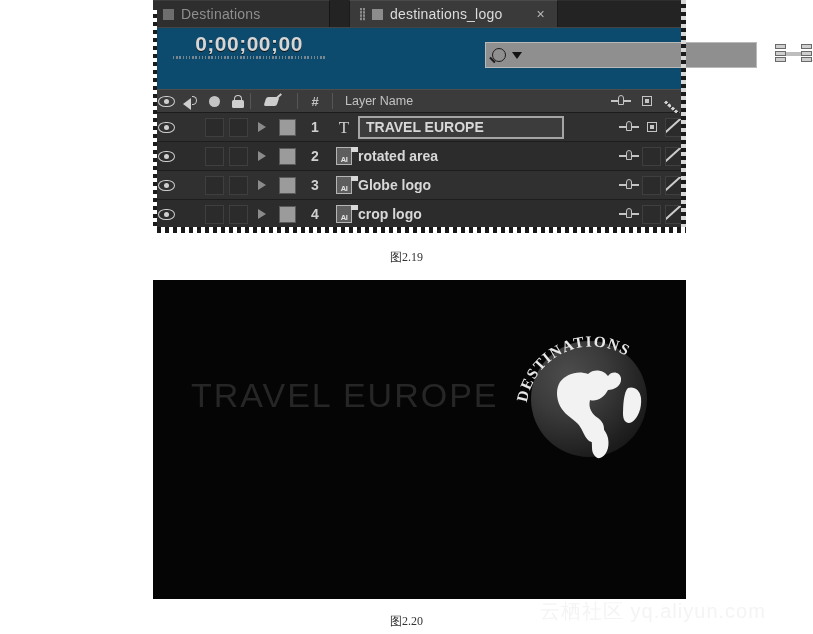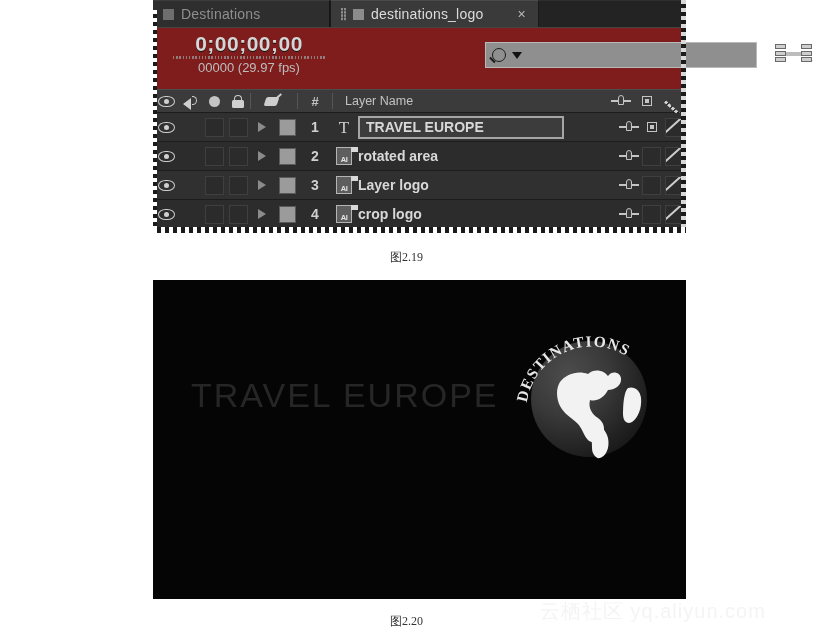--- a/index.html
+++ b/index.html
@@ -83,20 +83,21 @@
     border-right: 1px solid #151515;
     border-top: 1px solid #3c3c3c;
   }
   .tab.active {
     background: #3a3a3a;
     color: #dcdcdc;
     width: 209px;
     border-left: 1px solid #1a1a1a;
     border-right: 1px solid #1a1a1a;
     border-top: 1px solid #4a4a4a;
+    margin-left: 19px;
   }
   .tabstrip-rest {
     flex: 1;
     background: #232323;
     border-top: 1px solid #2e2e2e;
   }
   .grip {
     width: 5px;
     height: 13px;
     background-image:
@@ -120,21 +121,21 @@
     line-height: 1;
     padding-left: 6px;
   }
 
   
   .tc-bar {
     position: absolute;
     left: 0; top: 27px;
     width: 533px;
     height: 62px;
-    background: #7f1d1d;
+    background: #0c4a6e;
     border-top: 1px solid #444;
     box-sizing: border-box;
   }
   .tc-block {
     position: absolute;
     left: 16px;
     top: 4px;
     width: 160px;
     text-align: center;
   }
@@ -585,21 +586,20 @@
       <span class="tab-label">destinations_logo</span>
       <span class="tab-close">×</span>
     </div>
     <div class="tabstrip-rest"></div>
   </div>
 
   <div class="tc-bar">
     <div class="tc-block">
       <div class="tc-main">0;00;00;00</div>
       <div class="tc-underline"></div>
-      <div class="tc-sub">00000 (29.97 fps)</div>
     </div>
 
     <div class="search-field">
       <span class="mag"></span>
       <span class="caret-dn"></span>
       <span class="search-text"></span>
     </div>
 
     <div class="switches-icon">
       <span class="sw-col l">
@@ -750,21 +750,21 @@
       <span class="cell" style="width:26px">
           <span class="colorchip"></span>
         </span>
       <span class="cell" style="width:30px">
           <span class="lnum">3</span>
         </span>
       <span class="cell" style="width:28px;position:relative">
           <span class="ico-ai"></span>
           <span class="ai-fold"></span>
         </span>
-      <span class="lname">Layer logo</span>
+      <span class="lname">Globe logo</span>
       <span class="row-right">
         <span class="sw-cell">
             <span class="ico-parent"></span>
           </span>
         <span class="sw-cell">
             <span class="sw-box"></span>
           </span>
         <span class="sw-cell">
             <span class="slash"></span>
           </span>

